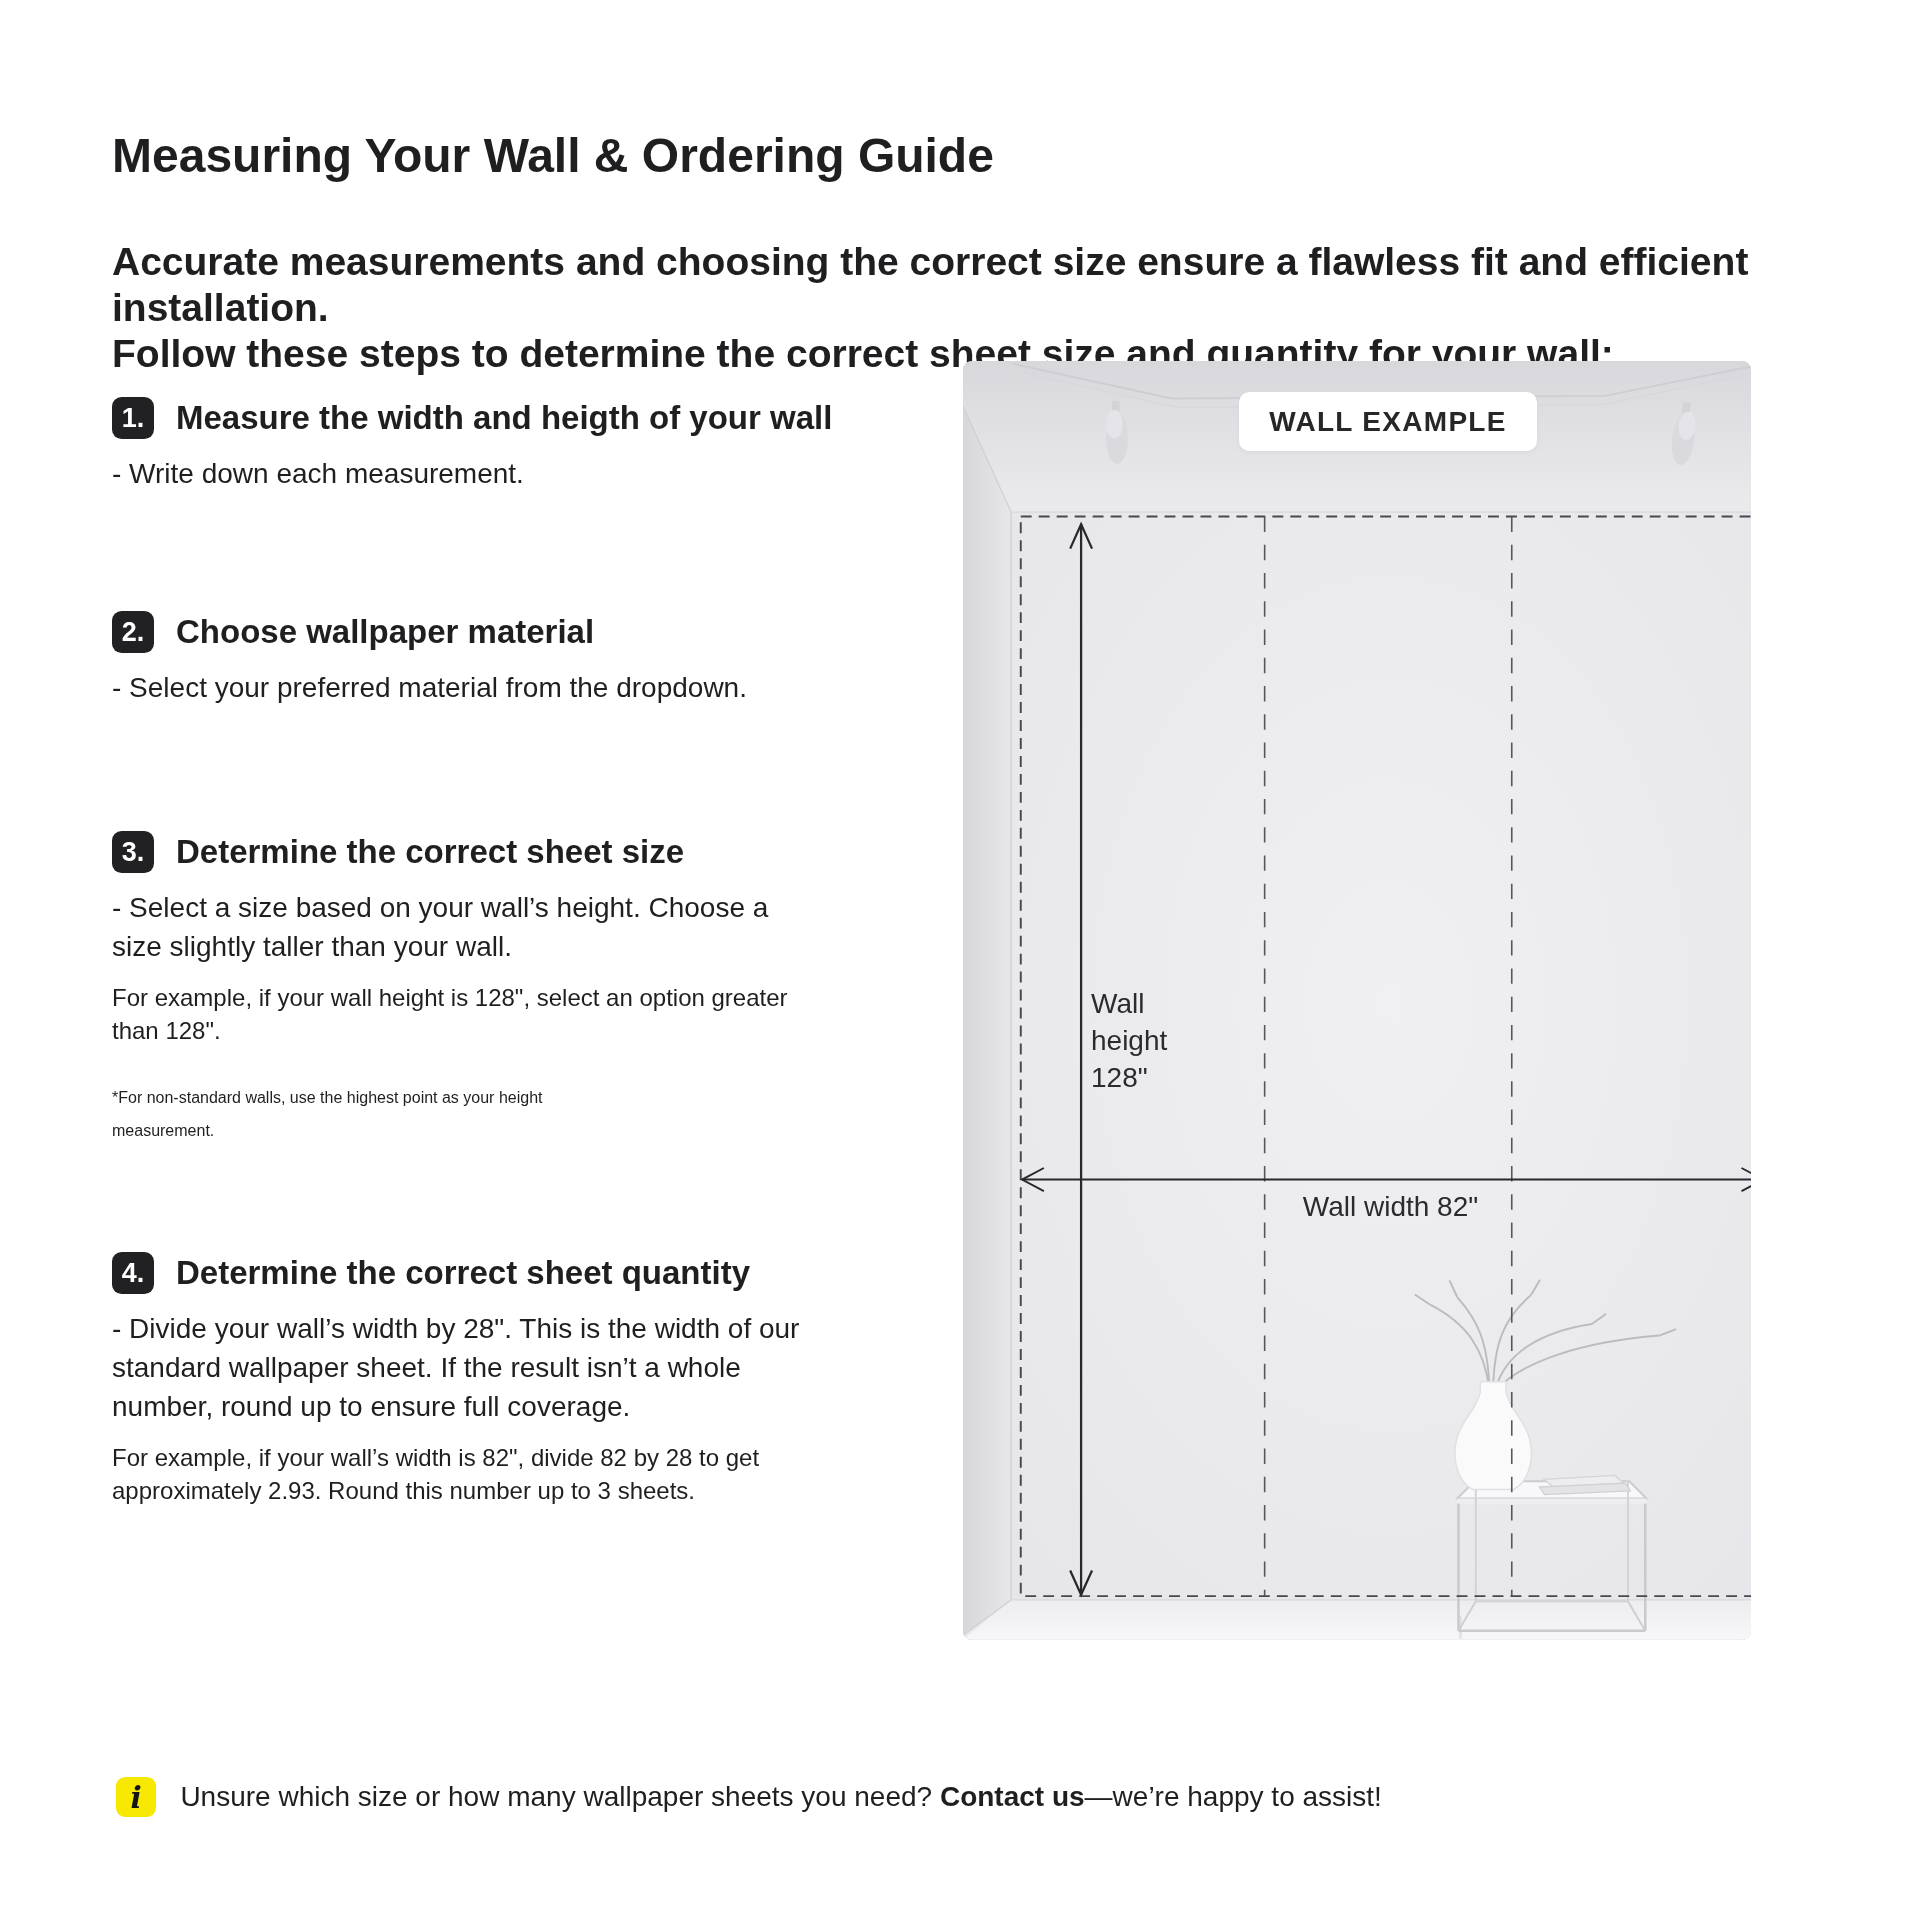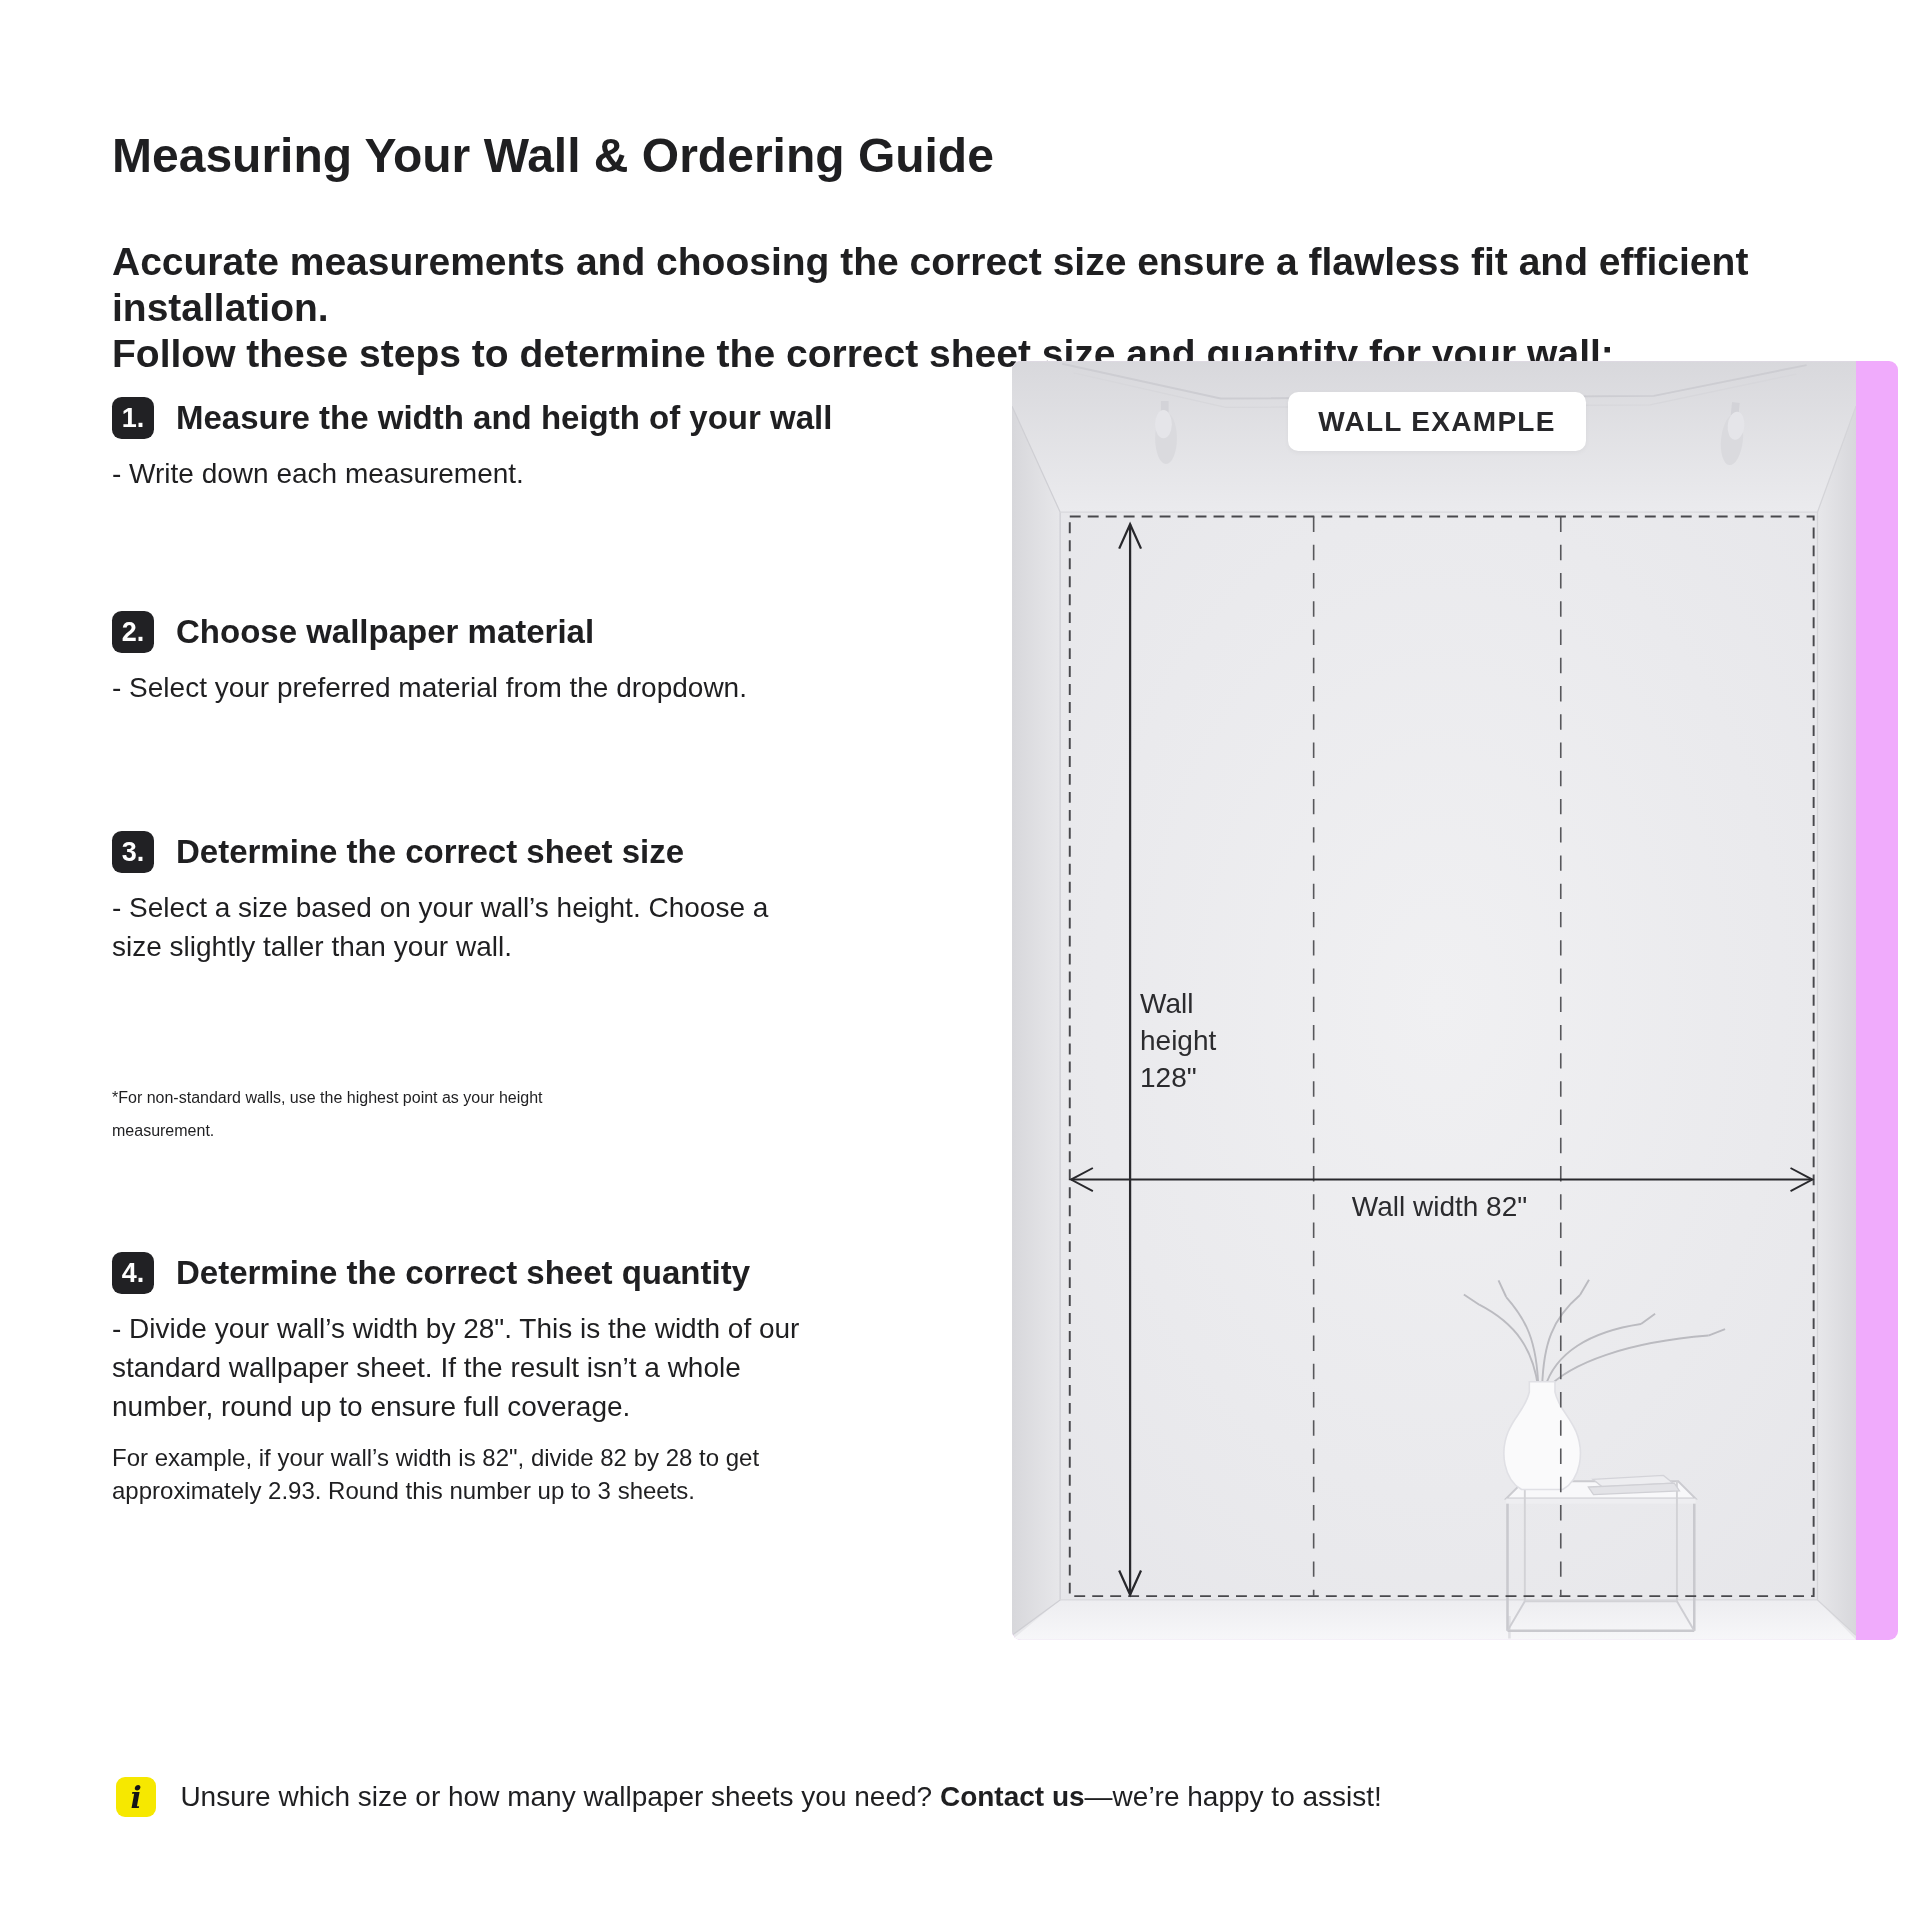--- a/index.html
+++ b/index.html
@@ -21,22 +21,22 @@
   .step-title{font-size:33px;font-weight:700;text-align:center;}
   .step-body{margin-top:15px;font-size:28px;line-height:39px;white-space:pre-line;}
   .step-example{margin-top:15.4px;font-size:24px;line-height:33px;white-space:pre-line;}
   .note{position:absolute;left:112px;top:1065px;font-size:16px;line-height:33px;white-space:pre-line;}
   .footer{position:absolute;left:116px;top:1777px;display:flex;align-items:center;gap:24.4px;}
   .info-icon{width:40px;height:40px;background:#f6e800;border-radius:9px;flex:0 0 auto;
              display:flex;align-items:center;justify-content:center;
              font-family:"DejaVu Serif",serif;font-style:italic;font-weight:700;font-size:29.5px;color:#141416;}
   .footer-text{font-size:28px;line-height:40px;}
   .footer-text b{font-weight:700;}
-  .photo{position:absolute;left:1012px;top:361px;width:886px;height:1279px;border-radius:9px;
-         overflow:hidden;background:#f0abfc;}
+  .photo{position:absolute;left:963px;top:361px;width:788px;height:1279px;border-radius:9px;
+         overflow:hidden;background:#a3a3a3;}
   .photo svg{position:absolute;left:0;top:0;}
   .wall-badge{position:absolute;left:276px;top:31px;width:298px;height:59px;background:#ffffff;
               border-radius:10.3px;display:flex;align-items:center;justify-content:center;
               font-size:28px;font-weight:700;letter-spacing:1.3px;color:#27272a;
               box-shadow:0 1.3px 5.1px rgba(0,0,0,0.04);}
   .height-label{position:absolute;left:128px;top:624px;font-size:28px;line-height:37px;
                 white-space:pre-line;color:#2b2b2e;}
   .width-label{position:absolute;left:315px;top:830px;width:225px;text-align:center;
                font-size:28px;color:#2b2b2e;}
 </style>
@@ -70,20 +70,22 @@
 
 <section class="step" id="step-3">
   <div class="step-head">
     <div class="badge">
       <span>3.</span>
     </div>
     <div class="step-title">Determine the correct sheet size</div>
   </div>
   <div class="step-body">- Select a size based on your wall’s height. Choose a
 size slightly taller than your wall.</div>
+  <div class="step-example">For example, if your wall height is 128", select an option greater
+than 128".</div>
 </section>
 
 <p class="note">*For non-standard walls, use the highest point as your height
 measurement.</p>
 
 <section class="step" id="step-4">
   <div class="step-head">
     <div class="badge">
       <span>4.</span>
     </div>

